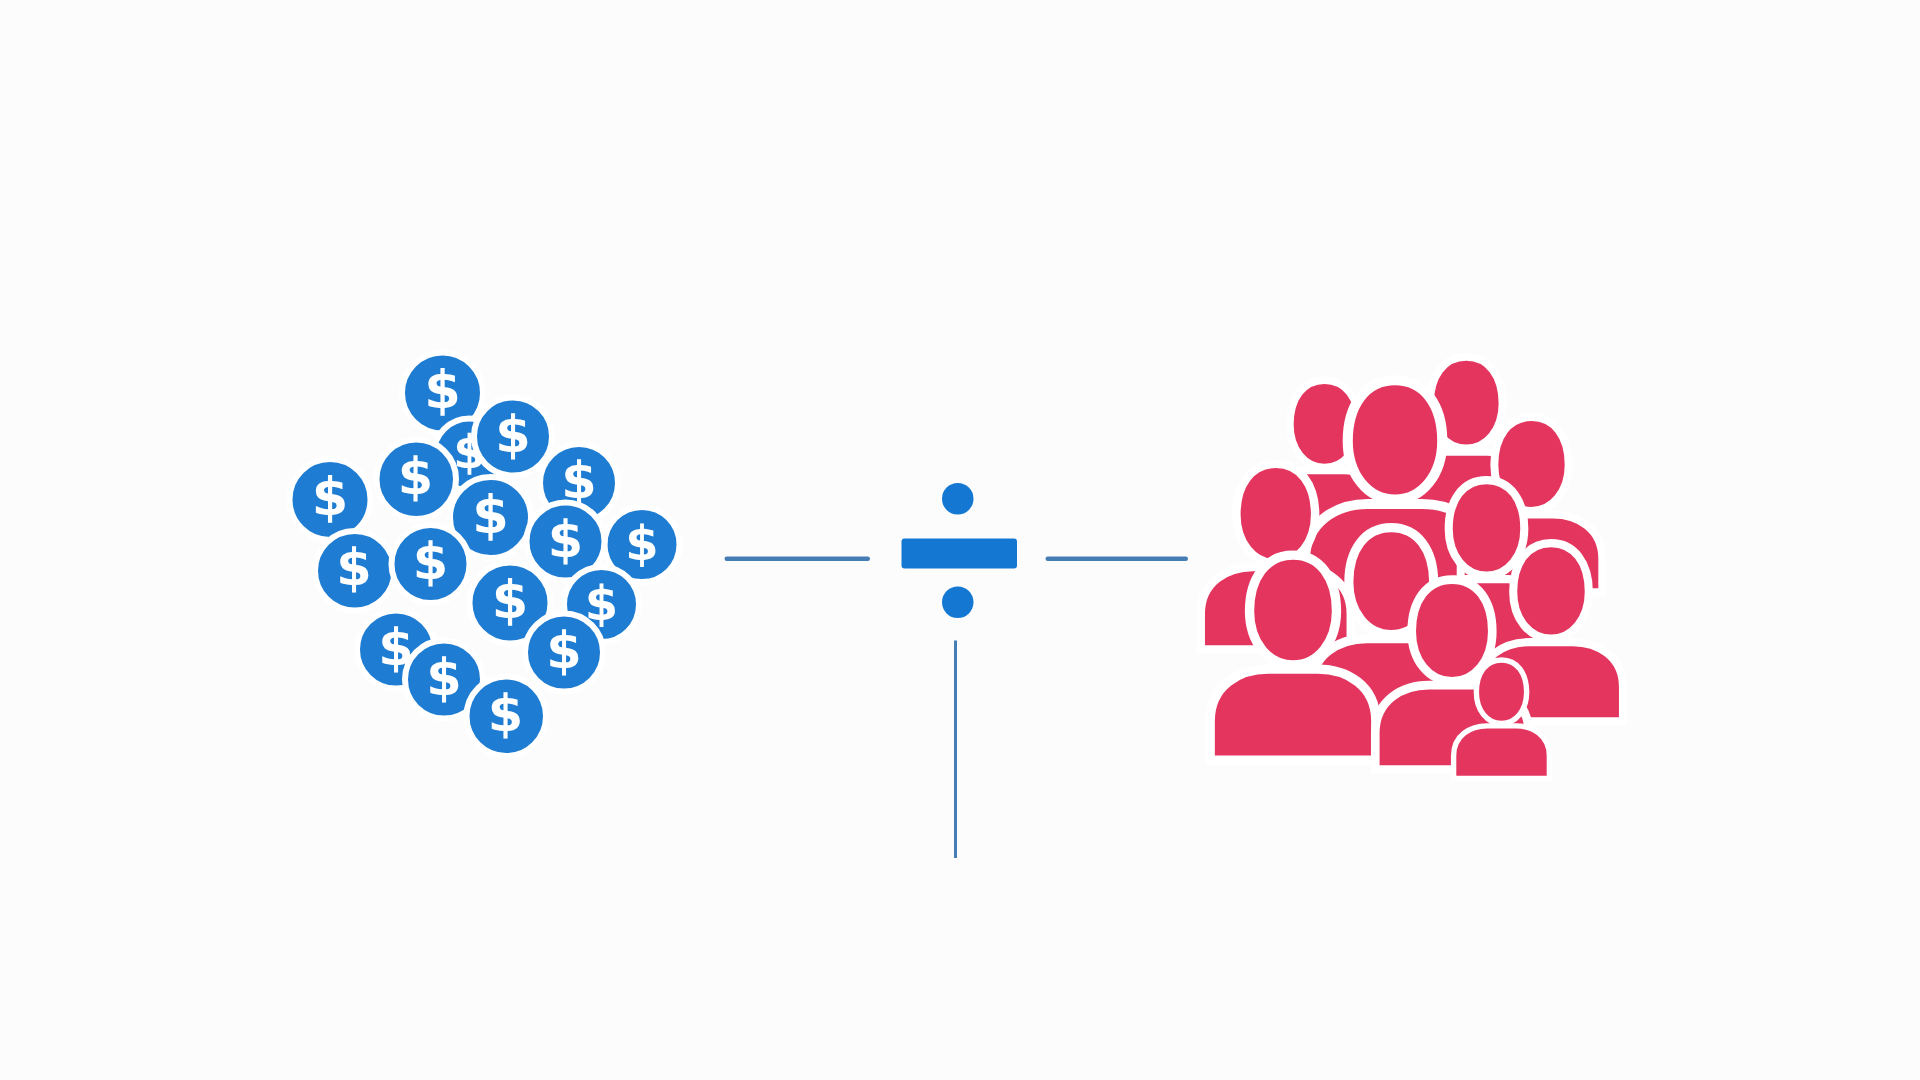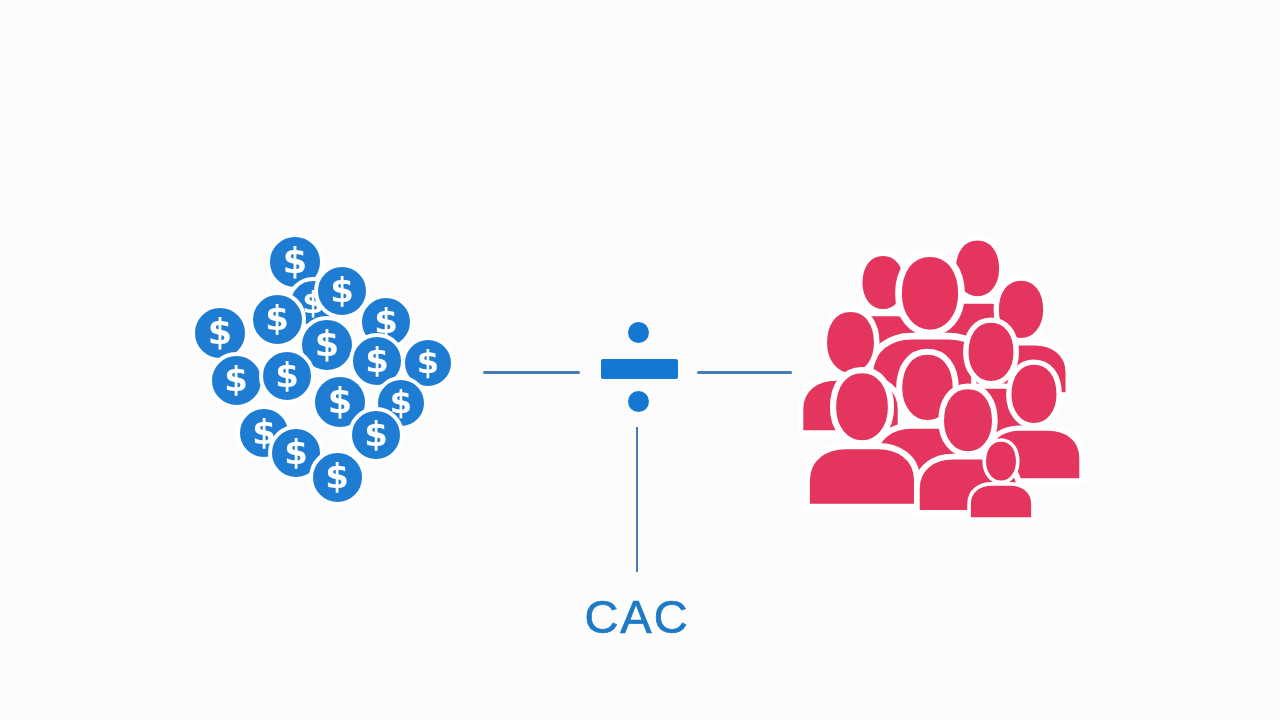--- a/index.html
+++ b/index.html
@@ -182,15 +182,14 @@
     <path class="fill" d="M50,5 C63,5 71,16 71,32 C71,47 62,58 50,58 C38,58 29,47 29,32 C29,16 37,5 50,5 Z"></path>
   </svg>
       <svg class="person" viewBox="0 0 100 104" xmlns="http://www.w3.org/2000/svg" style="left: 961px; top: 436px; width: 80px; height: 83px;">
     <path class="fill" d="M10,104 L10,85 C10,68 24,60 38,60 L62,60 C76,60 90,68 90,85 L90,104 Z"></path>
     <path class="fill" d="M50,5 C63,5 71,16 71,32 C71,47 62,58 50,58 C38,58 29,47 29,32 C29,16 37,5 50,5 Z"></path>
   </svg>
     </div>
 
   <div class="vline"></div>
 
-  <div class="cac-label">CAC</div>
 
 </div>
 
 </body></html>

